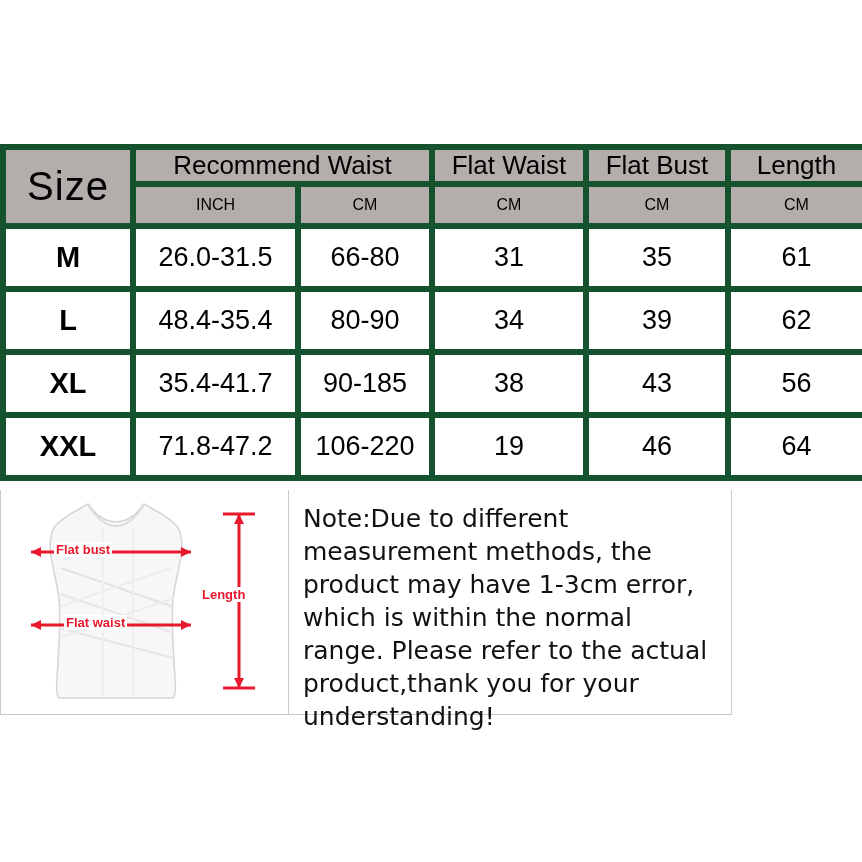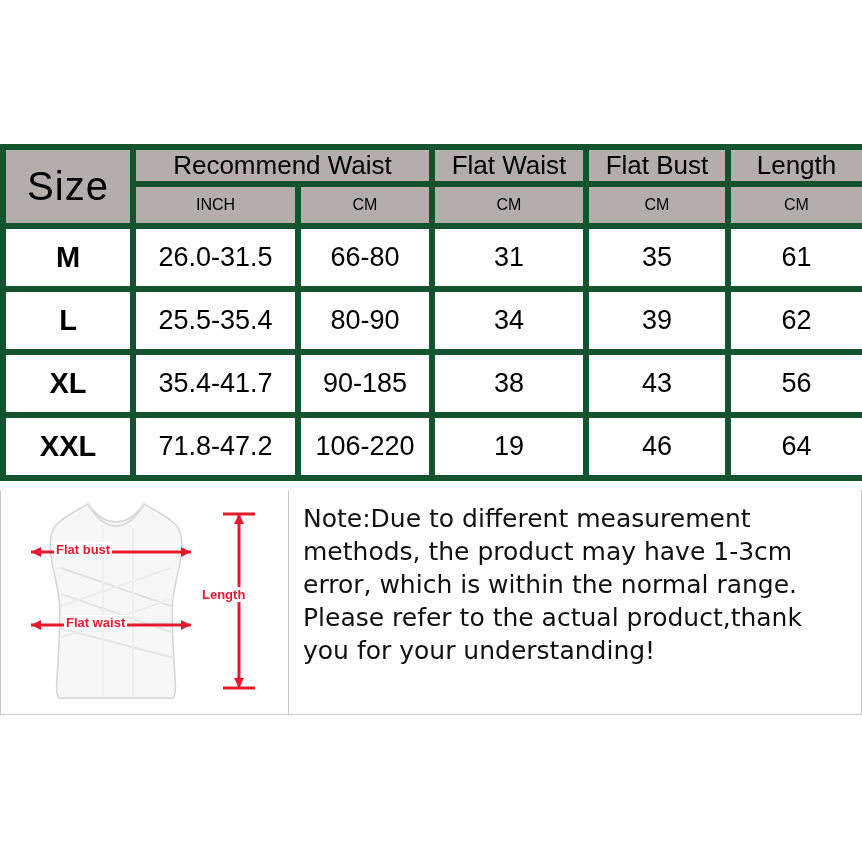--- a/index.html
+++ b/index.html
@@ -76,21 +76,21 @@
   col.c-cm     { width: 134px; }
   col.c-fw     { width: 154px; }
   col.c-fb     { width: 142px; }
   col.c-len    { width: 137px; }
 
   
   .bottom {
     position: absolute;
     left: 0;
     top: 490px;
-    width: 862px;
+    width: 732px;
     height: 225px;
     display: flex;
     border: 1px solid #c9c9c9;
     border-top: none;
     box-sizing: border-box;
     background: #fff;
   }
   .img-cell {
     width: 288px;
     border-right: 1px solid #c9c9c9;
@@ -169,21 +169,21 @@
       <tr class="body-row">
         <td class="sizecell">M</td>
         <td>26.0-31.5</td>
         <td>66-80</td>
         <td>31</td>
         <td>35</td>
         <td>61</td>
       </tr>
       <tr class="body-row">
         <td class="sizecell">L</td>
-        <td>25.5-35.4</td>
+        <td>48.4-35.4</td>
         <td>80-90</td>
         <td>34</td>
         <td>39</td>
         <td>62</td>
       </tr>
       <tr class="body-row">
         <td class="sizecell">XL</td>
         <td>35.4-41.7</td>
         <td>90-185</td>
         <td>38</td>

